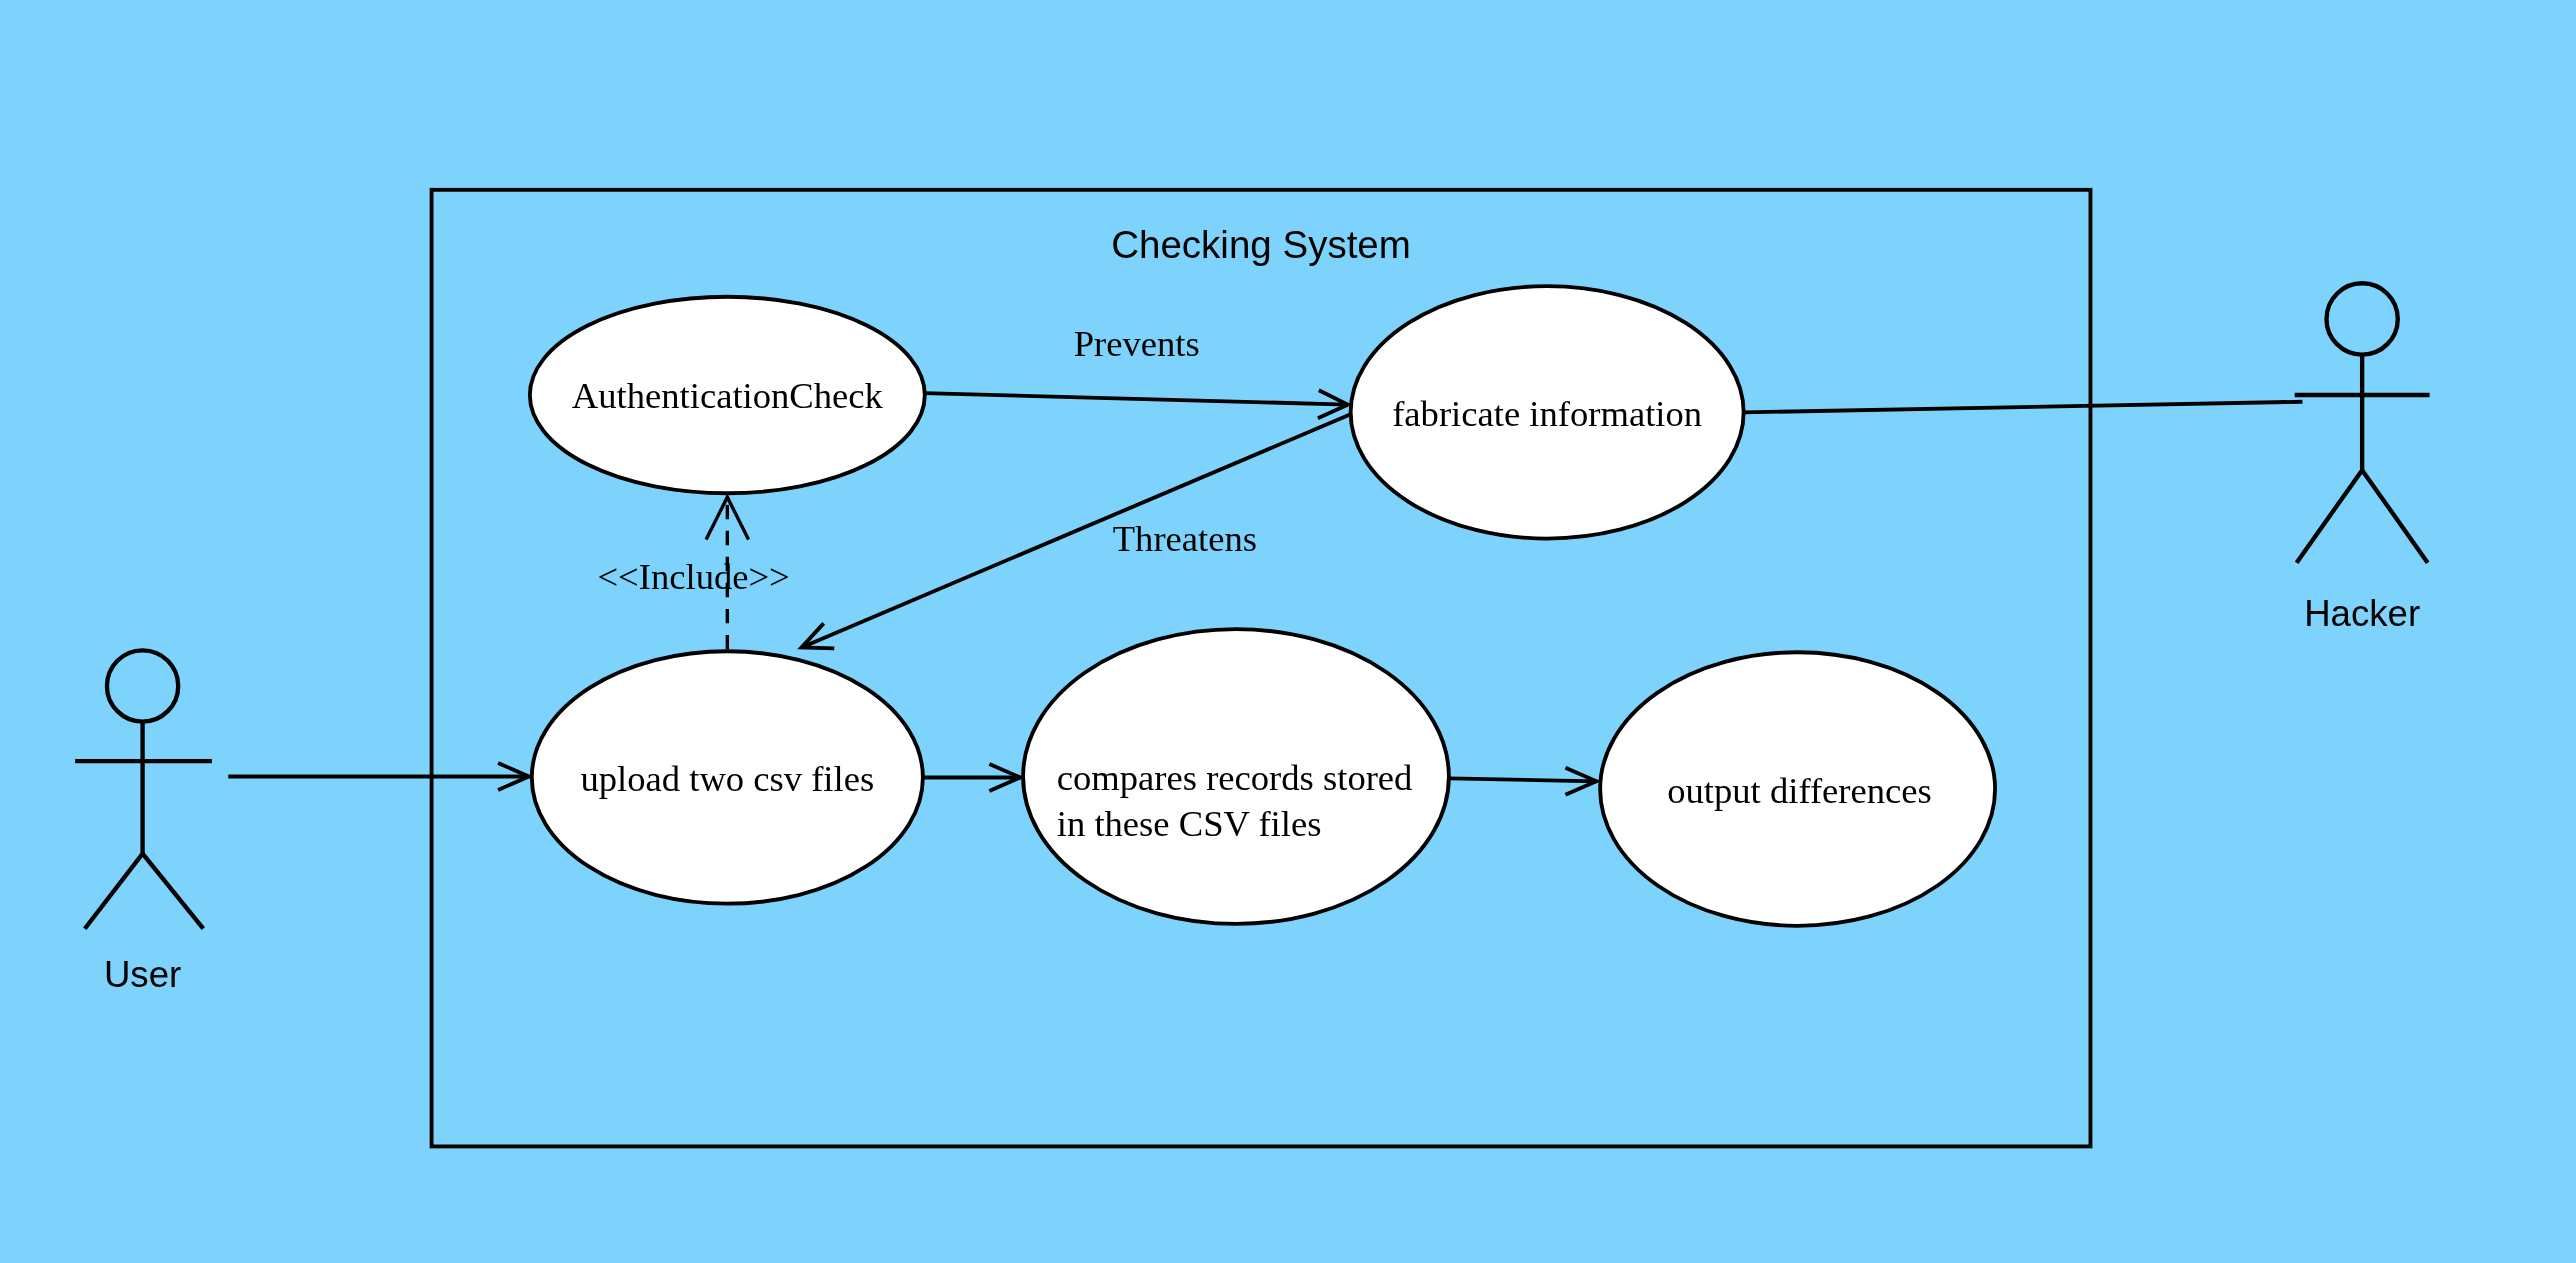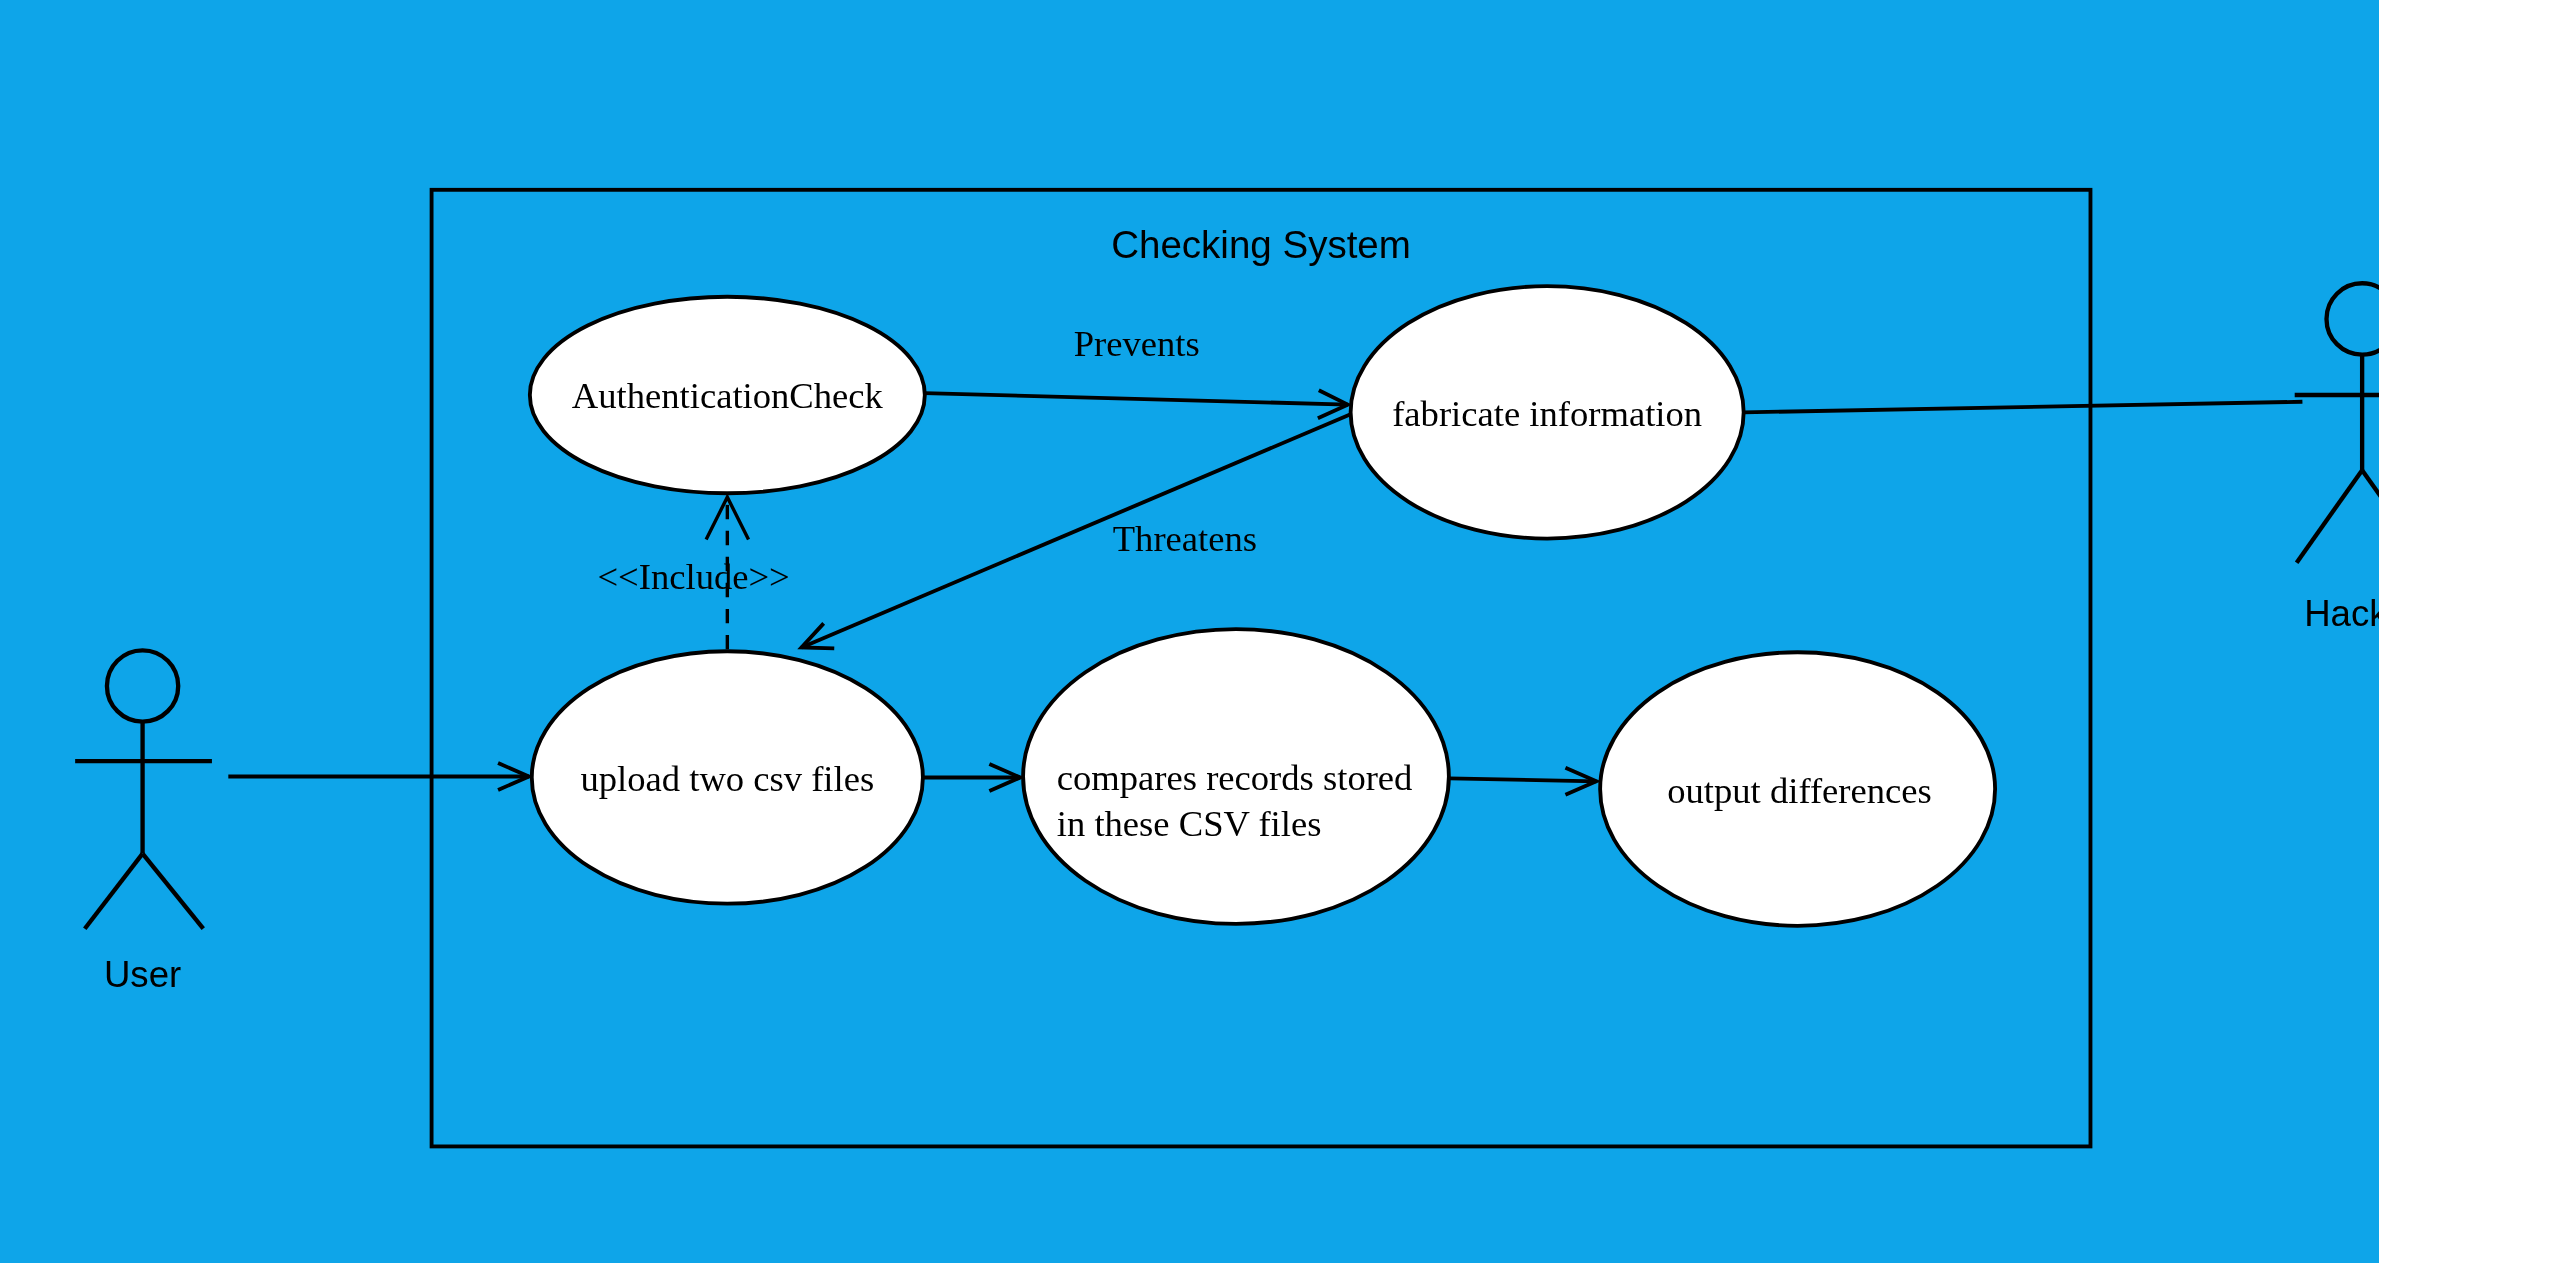--- a/index.html
+++ b/index.html
@@ -2,23 +2,23 @@
 <html><head>
 <meta charset="utf-8">
 <style>
   html, body {
     margin: 0;
     padding: 0;
     background: #ffffff;
   }
   .canvas {
     position: relative;
-    width: 2379px;
+    width: 2576px;
     height: 1264px;
-    background: #0ea5e9;
+    background: #7dd3fc;
     font-family: "Liberation Sans", sans-serif;
     overflow: hidden;
   }
   svg { display: block; }
 
   
   .shape-stroke {
     fill: none;
     stroke: #000000;
     stroke-width: 4;

